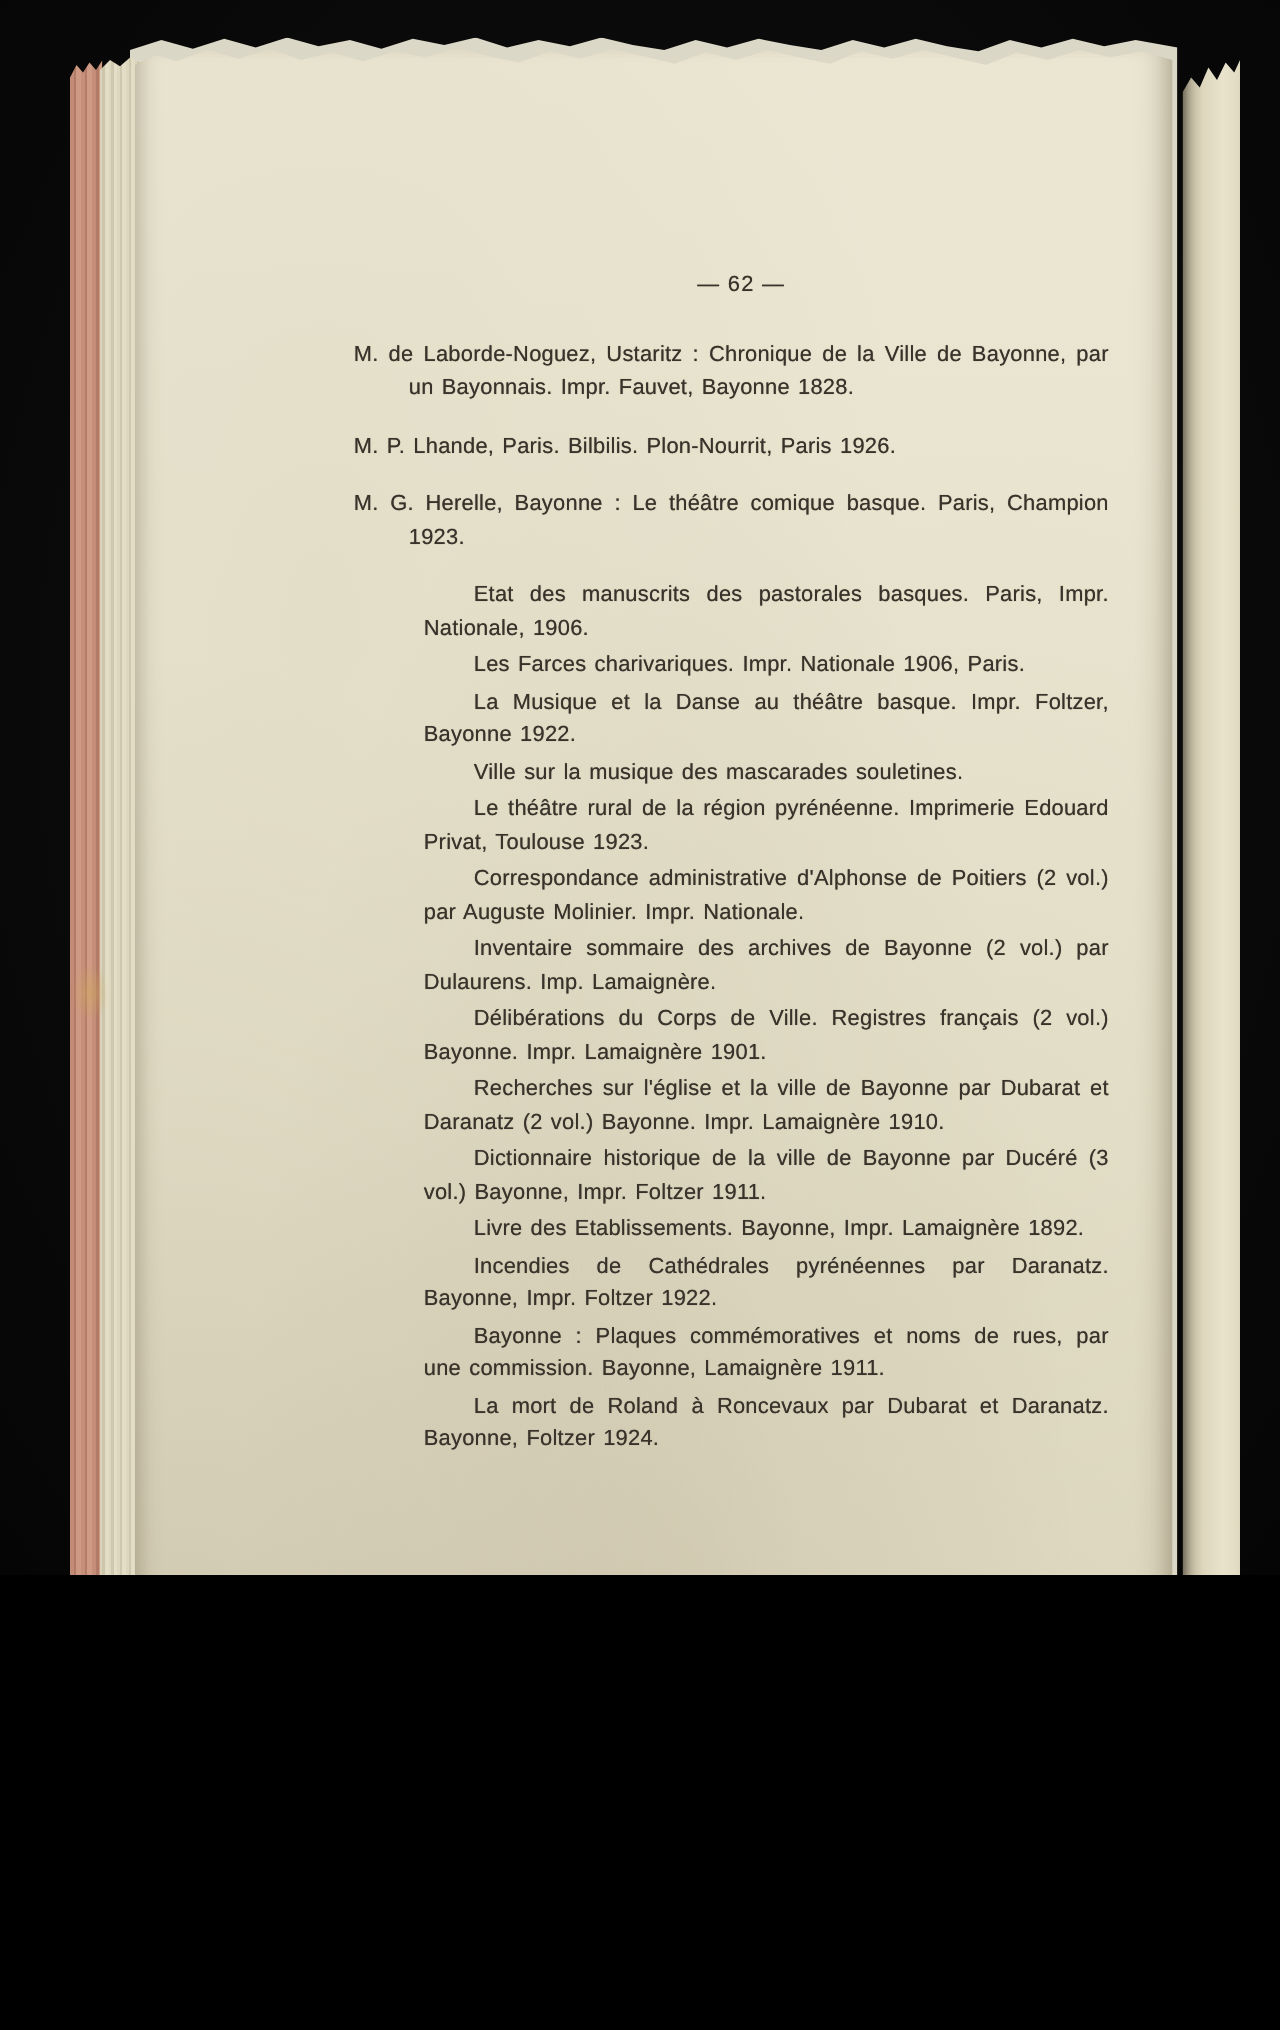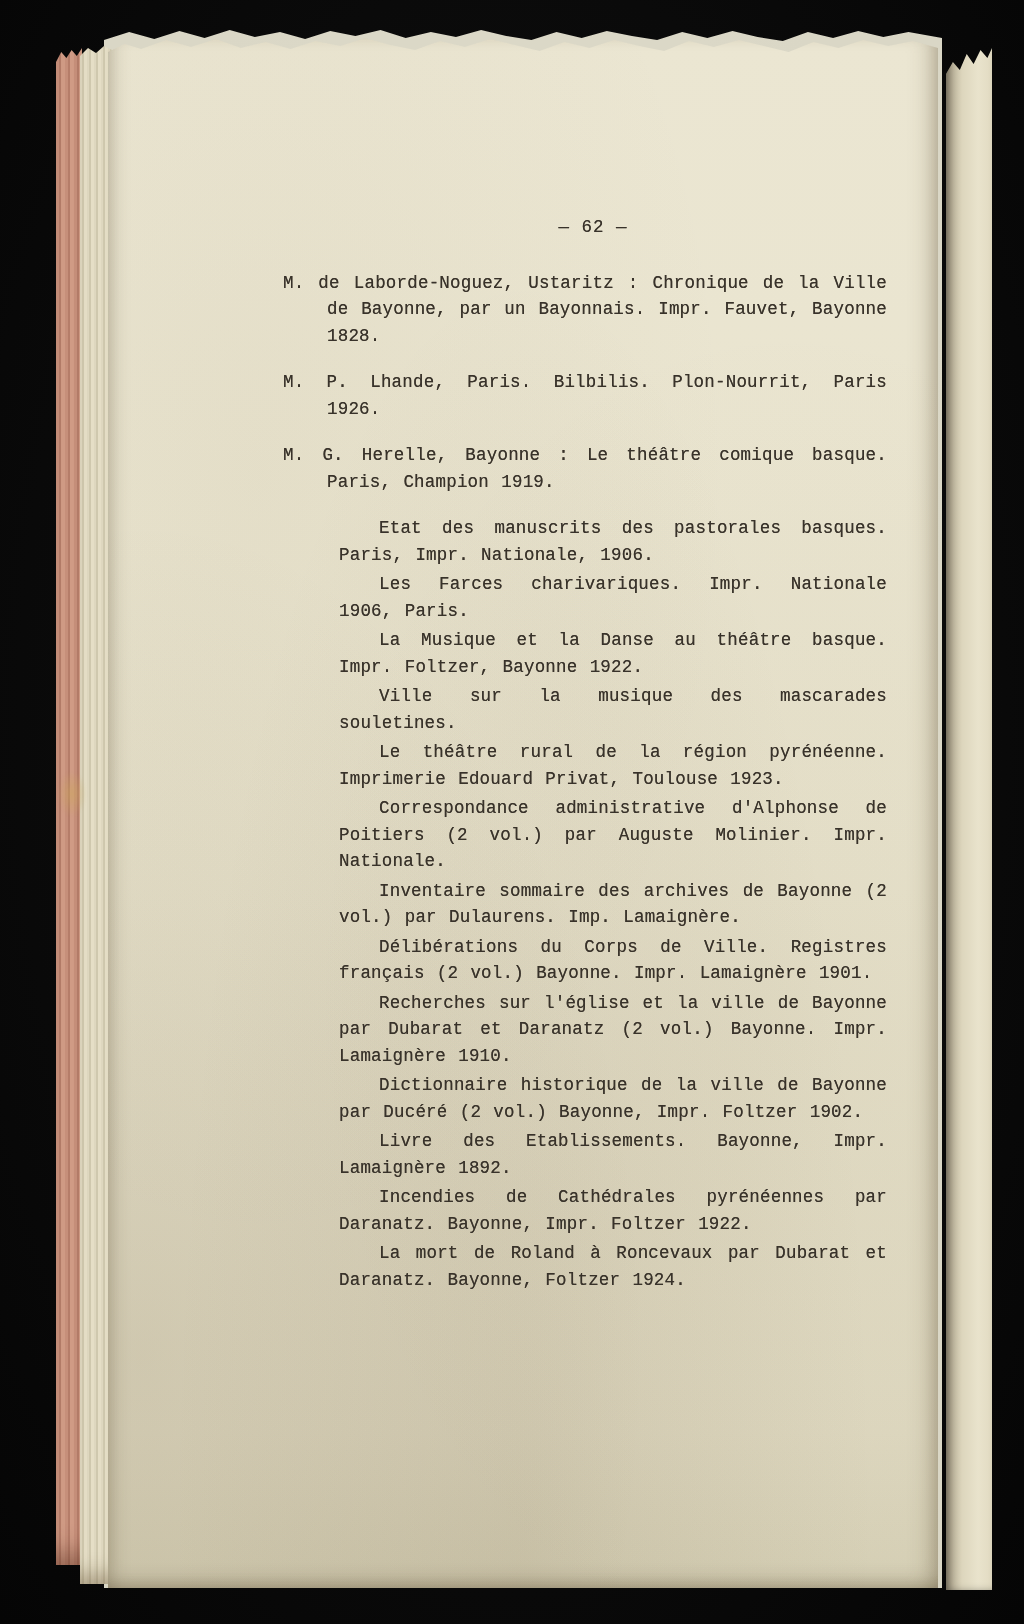--- a/index.html
+++ b/index.html
@@ -1,19 +1,19 @@
 <!DOCTYPE html>
 <html><head>
 <meta charset="utf-8">
 <style>
   html,body{margin:0;padding:0;background:#000;}
   .scene{
-    position:relative;width:1024px;height:1624px;overflow:hidden;
+    position:relative;width:1024px;height:1260px;overflow:hidden;
     background:radial-gradient(ellipse at 50% 45%, #111 0%, #0a0a0a 60%, #050505 100%);
-    font-family:Liberation Mono, monospace;
+    font-family:Liberation Sans, sans-serif;
   }
   
   .next-page-edge{
     position:absolute;left:946px;top:44px;width:46px;height:1546px;
     background:linear-gradient(90deg,#a99f87 0%,#ddd6bd 35%,#e9e3cc 70%,#e2dbc2 100%);
     clip-path:polygon(0% 30px,15% 18px,30% 26px,45% 10px,60% 20px,75% 6px,90% 14px,100% 4px,100% 100%,0% 100%);
     box-shadow:inset 4px 0 8px -2px rgba(0,0,0,.45);
   }
   
   .page-fibres{
@@ -80,31 +80,32 @@
   <div class="page-edge-stack"></div>
   <div class="stain"></div>
 
   <div class="book-page">
     <div class="text-block">
 
       <p class="page-number">— 62 —</p>
 
       <p class="entry main">M. de Laborde-Noguez, Ustaritz : Chronique de la Ville de Bayonne, par un Bayonnais. Impr. Fauvet, Bayonne 1828.</p>
       <p class="entry main">M. P. Lhande, Paris. Bilbilis. Plon-Nourrit, Paris 1926.</p>
-      <p class="entry main">M. G. Herelle, Bayonne : Le théâtre comique basque. Paris, Champion 1919.</p>
+      <p class="entry main">M. G. Herelle, Bayonne : Le théâtre comique basque. Paris, Champion 1923.</p>
 
       <p class="entry sub">Etat des manuscrits des pastorales basques. Paris, Impr. Nationale, 1906.</p>
       <p class="entry sub">Les Farces charivariques. Impr. Nationale 1906, Paris.</p>
       <p class="entry sub">La Musique et la Danse au théâtre basque. Impr. Foltzer, Bayonne 1922.</p>
       <p class="entry sub">Ville sur la musique des mascarades souletines.</p>
       <p class="entry sub">Le théâtre rural de la région pyrénéenne. Imprimerie Edouard Privat, Toulouse 1923.</p>
       <p class="entry sub">Correspondance administrative d'Alphonse de Poitiers (2 vol.) par Auguste Molinier. Impr. Nationale.</p>
       <p class="entry sub">Inventaire sommaire des archives de Bayonne (2 vol.) par Dulaurens. Imp. Lamaignère.</p>
       <p class="entry sub">Délibérations du Corps de Ville. Registres français (2 vol.) Bayonne. Impr. Lamaignère 1901.</p>
       <p class="entry sub">Recherches sur l'église et la ville de Bayonne par Dubarat et Daranatz (2 vol.) Bayonne. Impr. Lamaignère 1910.</p>
-      <p class="entry sub">Dictionnaire historique de la ville de Bayonne par Ducéré (2 vol.) Bayonne, Impr. Foltzer 1902.</p>
+      <p class="entry sub">Dictionnaire historique de la ville de Bayonne par Ducéré (3 vol.) Bayonne, Impr. Foltzer 1911.</p>
       <p class="entry sub">Livre des Etablissements. Bayonne, Impr. Lamaignère 1892.</p>
       <p class="entry sub">Incendies de Cathédrales pyrénéennes par Daranatz. Bayonne, Impr. Foltzer 1922.</p>
+      <p class="entry sub">Bayonne : Plaques commémoratives et noms de rues, par une commission. Bayonne, Lamaignère 1911.</p>
       <p class="entry sub">La mort de Roland à Roncevaux par Dubarat et Daranatz. Bayonne, Foltzer 1924.</p>
 
     </div>
   </div>
 </div>
 
 </body></html>

